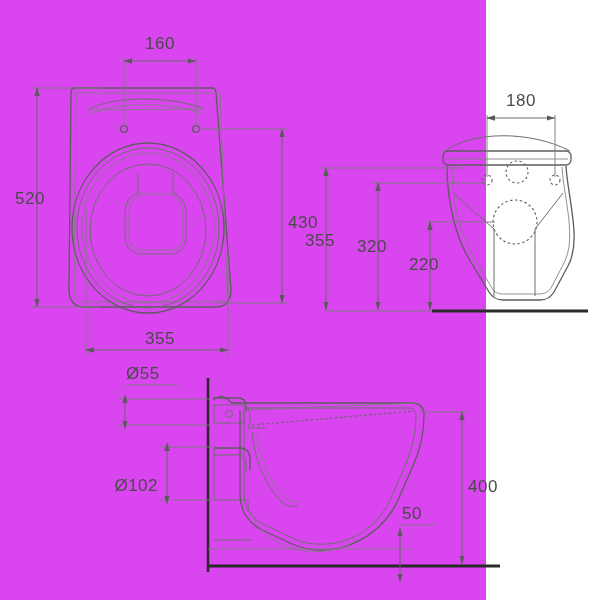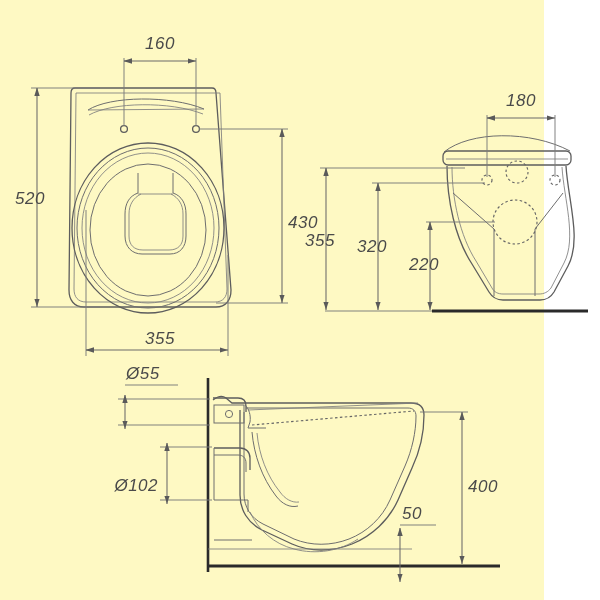--- a/index.html
+++ b/index.html
@@ -9,24 +9,23 @@
     background: #ffffff;
   }
   body {
     width: 600px;
     height: 600px;
     overflow: hidden;
     font-family: "Liberation Sans", sans-serif;
   }
   #sheet {
     position: relative;
-    width: 544px;
+    width: 486px;
     height: 600px;
-    background: #fef9c3;
-    font-style: italic;
+    background: #d946ef;
   }
   svg#drawing {
     display: block;
     width: 600px;
     height: 600px;
   }
   .dimtext {
     font-family: "Liberation Sans", sans-serif;
     font-size: 17px;
     fill: #4a4a4a;

